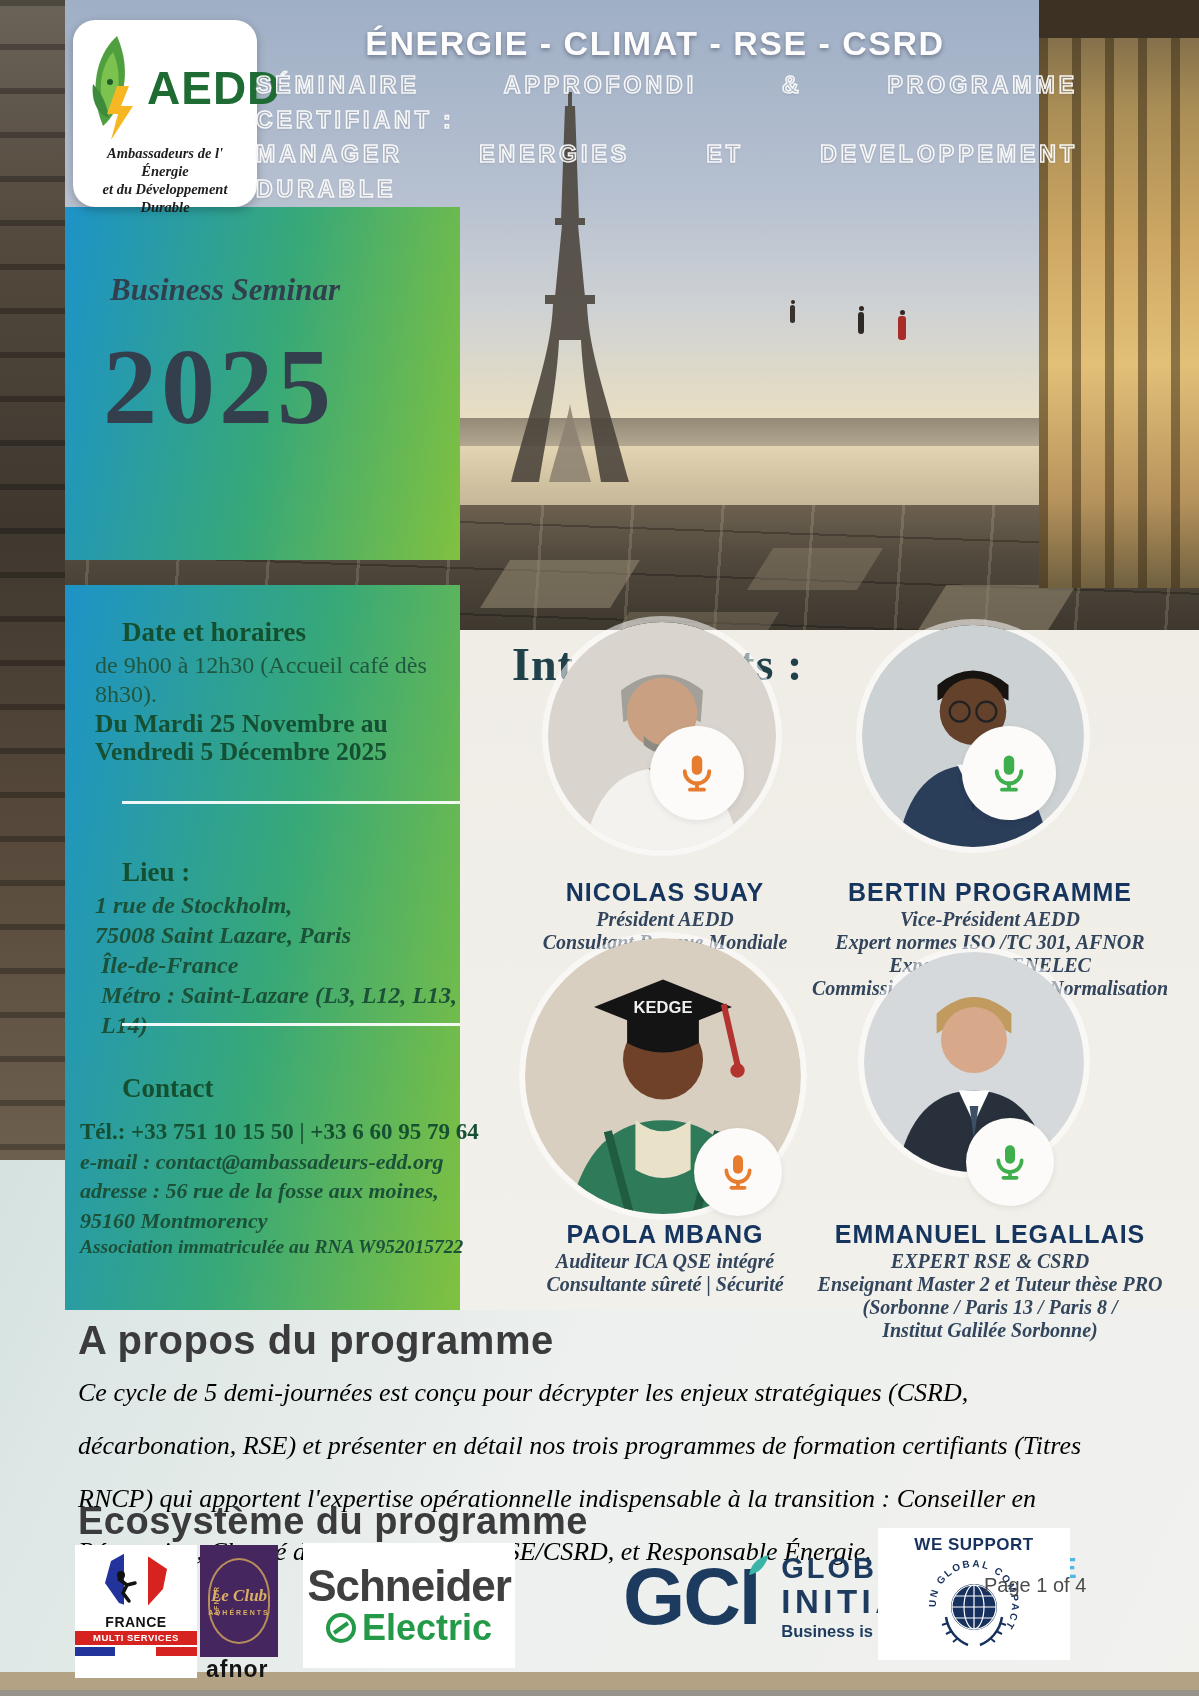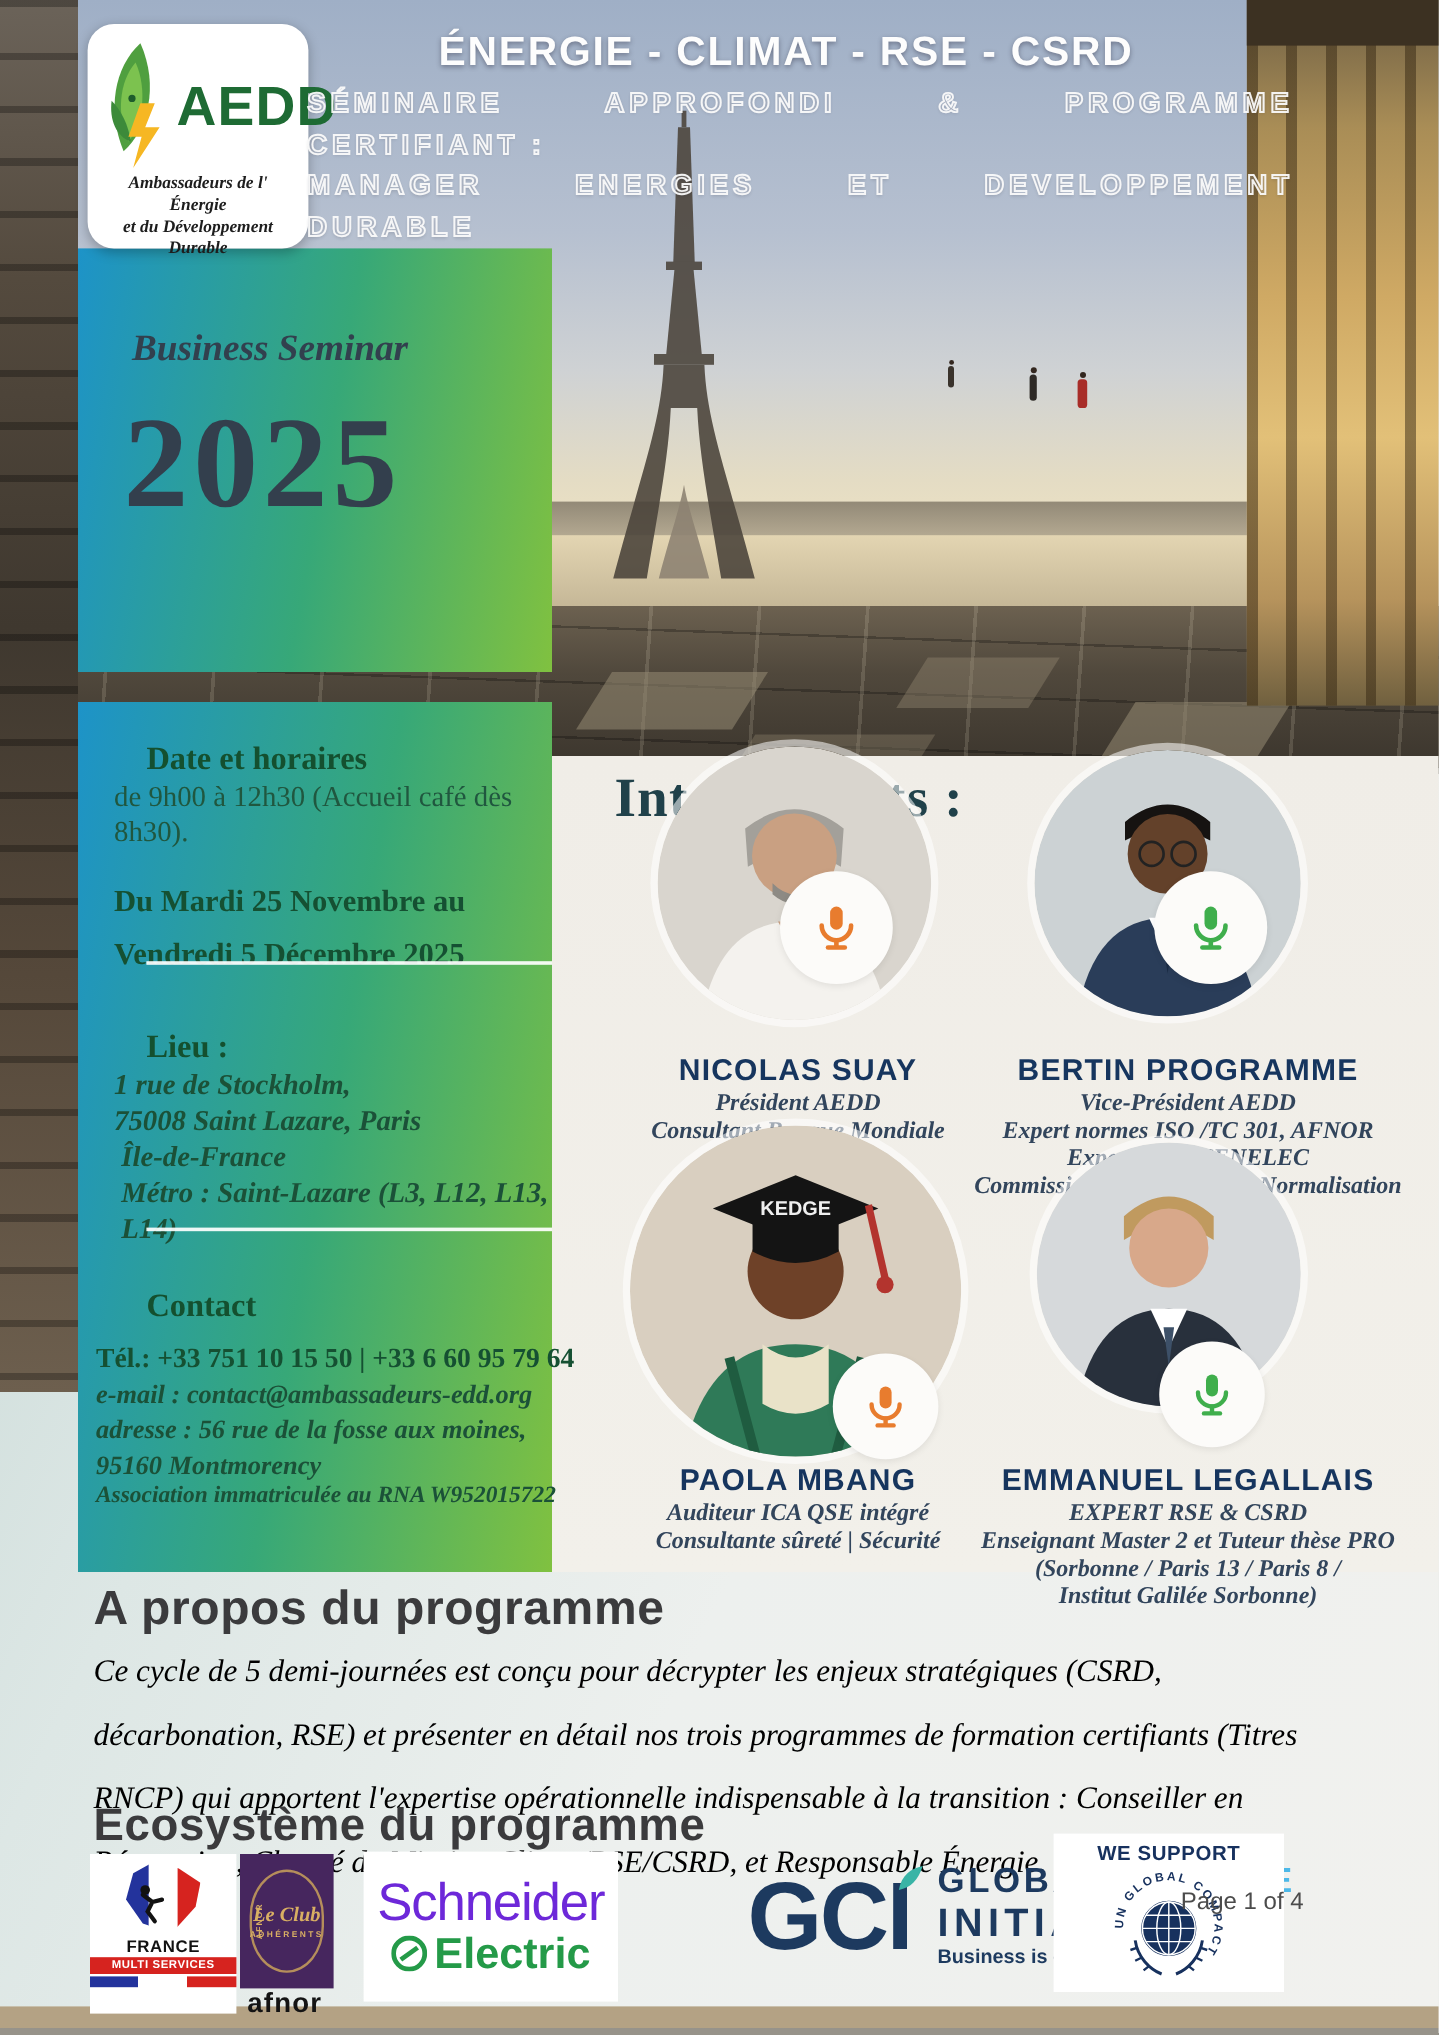--- a/index.html
+++ b/index.html
@@ -132,21 +132,21 @@
   .afnor-club { font-family:"Liberation Serif", serif; font-weight:700; font-style:italic;
     color:#d9af63; font-size:17px; z-index:1; }
   .afnor-adh { color:#d9af63; font-size:7px; letter-spacing:2px; font-weight:700; margin-top:3px; z-index:1; }
   .afnor-vert { position:absolute; left:2px; top:50%; transform:translateY(-50%) rotate(-90deg);
     color:#d9af63; font-size:7px; letter-spacing:1px; font-weight:700; }
   .afnor-brand { position:absolute; left:206px; top:1656px; z-index:3; font-size:23px; font-weight:800;
     color:#141414; letter-spacing:1px; }
   
   .schneider-box { left:303px; top:1543px; width:212px; height:125px; display:flex;
     flex-direction:column; align-items:center; justify-content:center; }
-  .sch-l1 { font-size:44px; font-weight:400; color:#6d28d9; line-height:44px; letter-spacing:-1px;text-align:right; }
+  .sch-l1 { font-size:44px; font-weight:700; color:#404040; line-height:44px; letter-spacing:-1px;text-align:right; }
   .sch-l2 { display:flex; align-items:center; gap:6px; font-size:36px; font-weight:800; color:#249a48; line-height:40px; }
   
   .gci { position:absolute; left:583px; top:1552px; z-index:2; display:flex; align-items:center;margin-left:40px; }
   .gci-acronym { font-size:80px; font-weight:800; color:#1d3a5f; letter-spacing:-2px; line-height:80px; position:relative; }
   .gci-leaf { position:absolute; right:-12px; top:-4px; }
   .gci-text { margin-left:22px; }
   .gci-row1 { font-size:29px; font-weight:800; letter-spacing:3px; color:#1d3a5f; line-height:32px; }
   .gci-row1 .climate { color:#4cb8e8; }
   .gci-row2 { font-size:33px; font-weight:800; letter-spacing:4.5px; color:#1d3a5f; line-height:36px; }
   .gci-row3 { font-size:16.5px; font-weight:700; color:#1d3a5f; line-height:22px; }
@@ -230,21 +230,21 @@
   </div>
 
   <div class="hero-panel grad">
     <div class="hero-kicker">Business Seminar</div>
     <div class="hero-year">2025</div>
   </div>
 
   <div class="info-panel grad">
     <div class="ip-h" style="top:32px;">Date et horaires</div>
     <div class="ip-body" style="left:30px; top:66px; width:362px;">de 9h00 à 12h30 (Accueil café dès 8h30).</div>
-    <div class="ip-body ip-bold" style="left:30px; top:144px; width:362px; font-size:25.5px; line-height:44px;">Du Mardi 25 Novembre au Vendredi 5 Décembre 2025</div>
+    <div class="ip-body ip-bold" style="left:30px; top:125px; width:362px; font-size:25.5px; line-height:28px;">Du Mardi 25 Novembre au Vendredi 5 Décembre 2025</div>
     <div class="divider" style="top:216px;"></div>
 
     <div class="ip-h" style="top:272px;">Lieu :</div>
     <div class="ip-body ip-italic" style="left:30px; top:305px; width:400px; line-height:30px;">
       <div>1 rue de Stockholm,</div>
       <div>75008 Saint Lazare, Paris</div>
       <div style="padding-left:6px;">Île-de-France</div>
       <div style="padding-left:6px;">Métro : Saint-Lazare (L3, L12, L13, L14)</div>
     </div>
     <div class="divider" style="top:438px;"></div>

